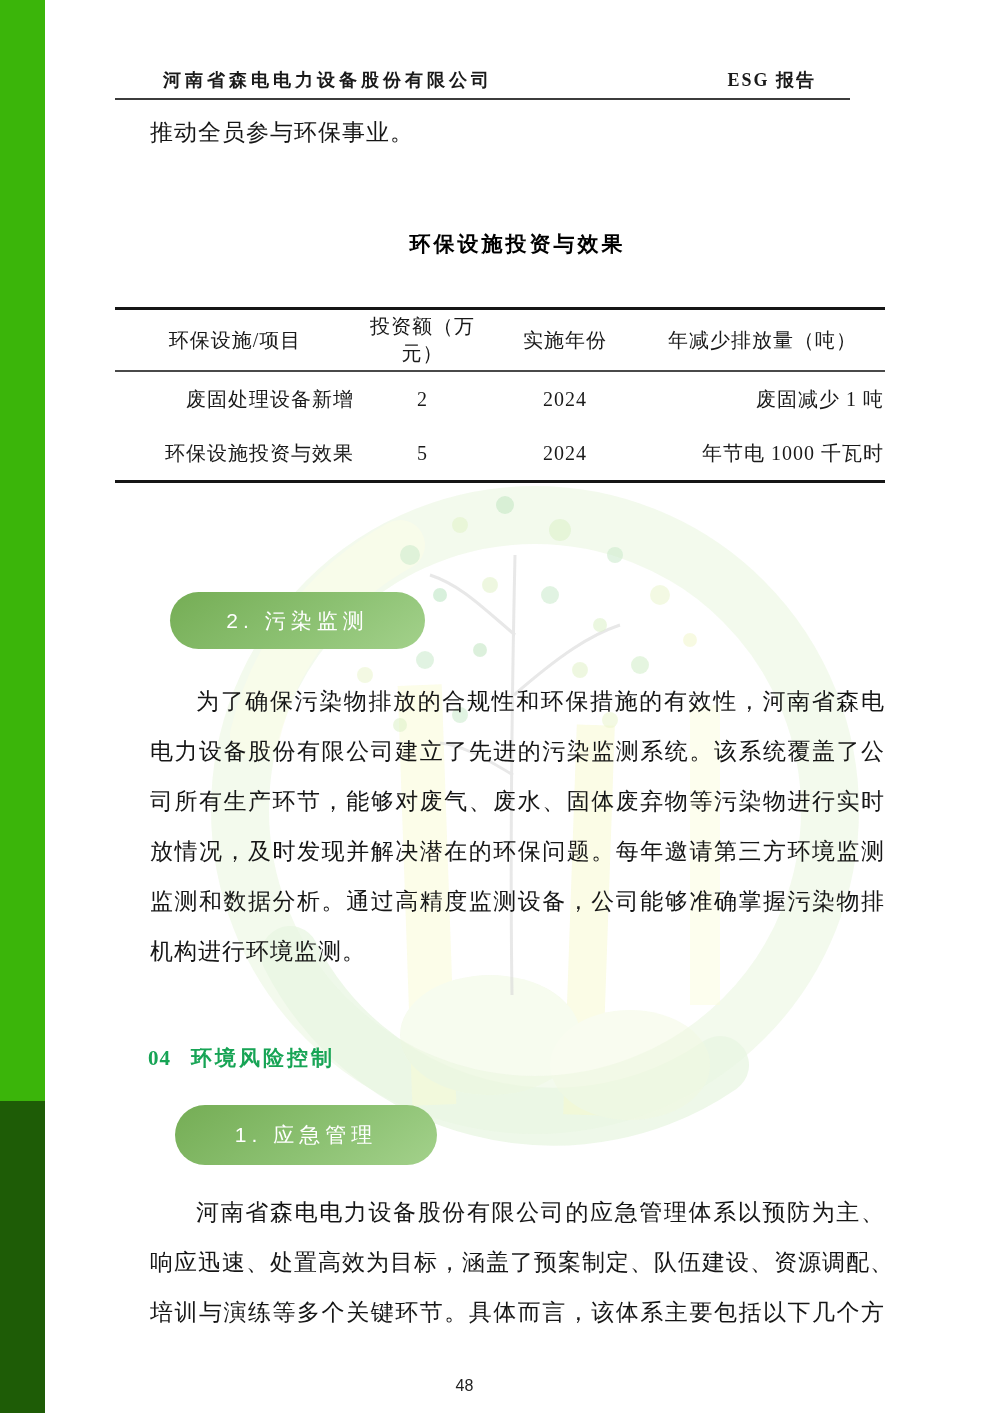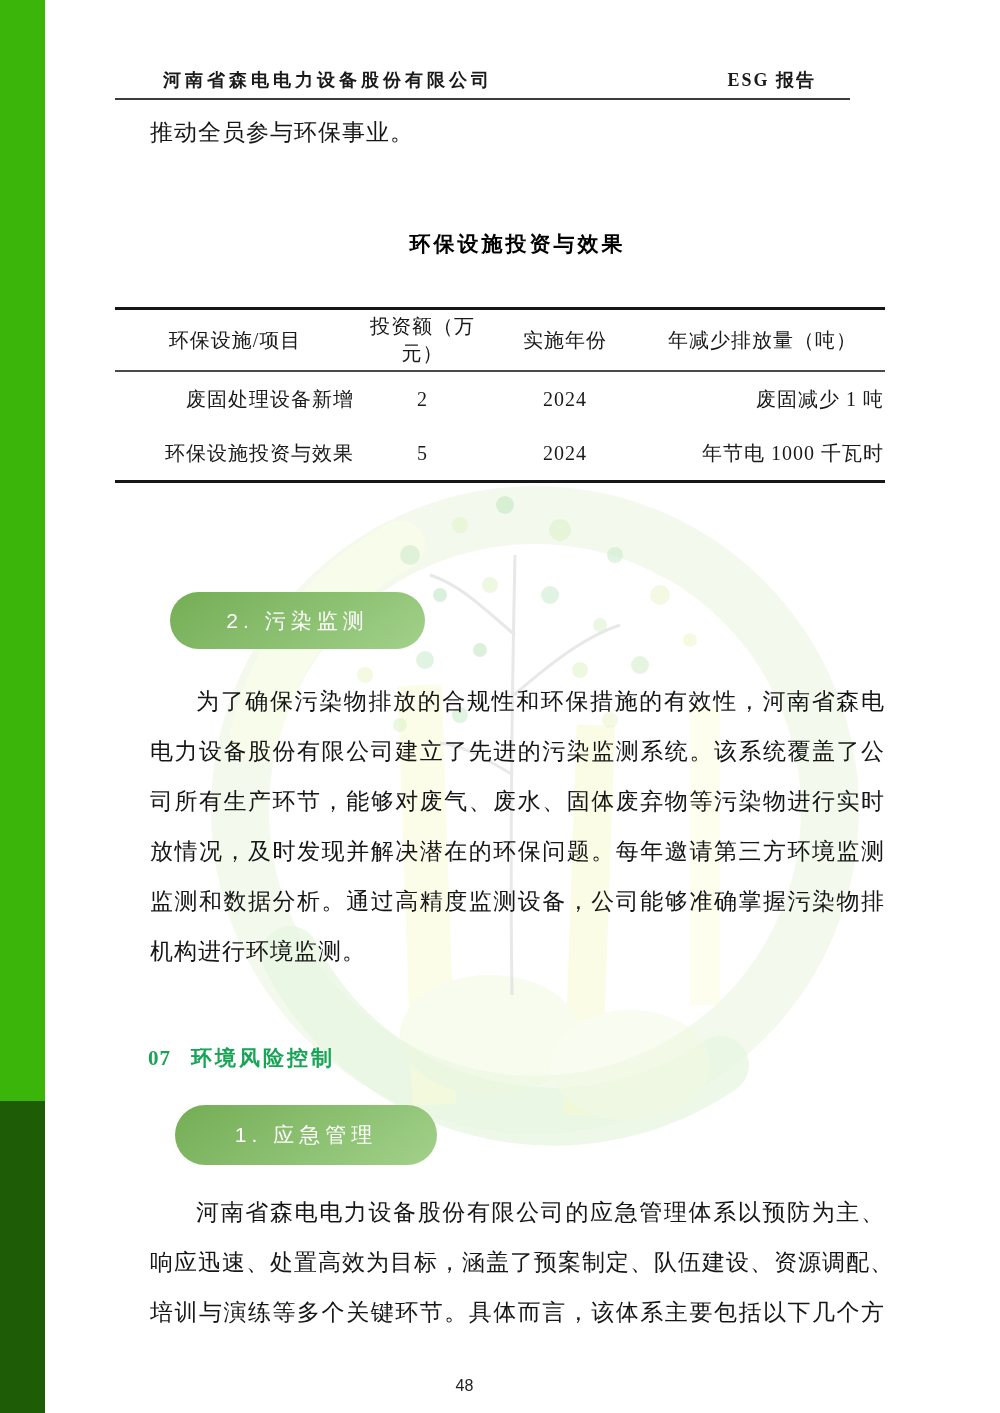--- a/index.html
+++ b/index.html
@@ -178,21 +178,21 @@
     <div class="para pollution-para">
       <div class="line indent">为了确保污染物排放的合规性和环保措施的有效性，河南省森电</div>
       <div class="line">电力设备股份有限公司建立了先进的污染监测系统。该系统覆盖了公</div>
       <div class="line">司所有生产环节，能够对废气、废水、固体废弃物等污染物进行实时</div>
       <div class="line">放情况，及时发现并解决潜在的环保问题。每年邀请第三方环境监测</div>
       <div class="line">监测和数据分析。通过高精度监测设备，公司能够准确掌握污染物排</div>
       <div class="line last">机构进行环境监测。</div>
     </div>
 
     <div class="section-heading">
-      <span class="num">07</span>
+      <span class="num">04</span>
       <span class="ttl">环境风险控制</span>
     </div>
 
     <div class="pill pill-emergency">1. 应急管理</div>
 
     <div class="para risk-para">
       <div class="line indent">河南省森电电力设备股份有限公司的应急管理体系以预防为主、</div>
       <div class="line">响应迅速、处置高效为目标，涵盖了预案制定、队伍建设、资源调配、</div>
       <div class="line">培训与演练等多个关键环节。具体而言，该体系主要包括以下几个方</div>
     </div>

